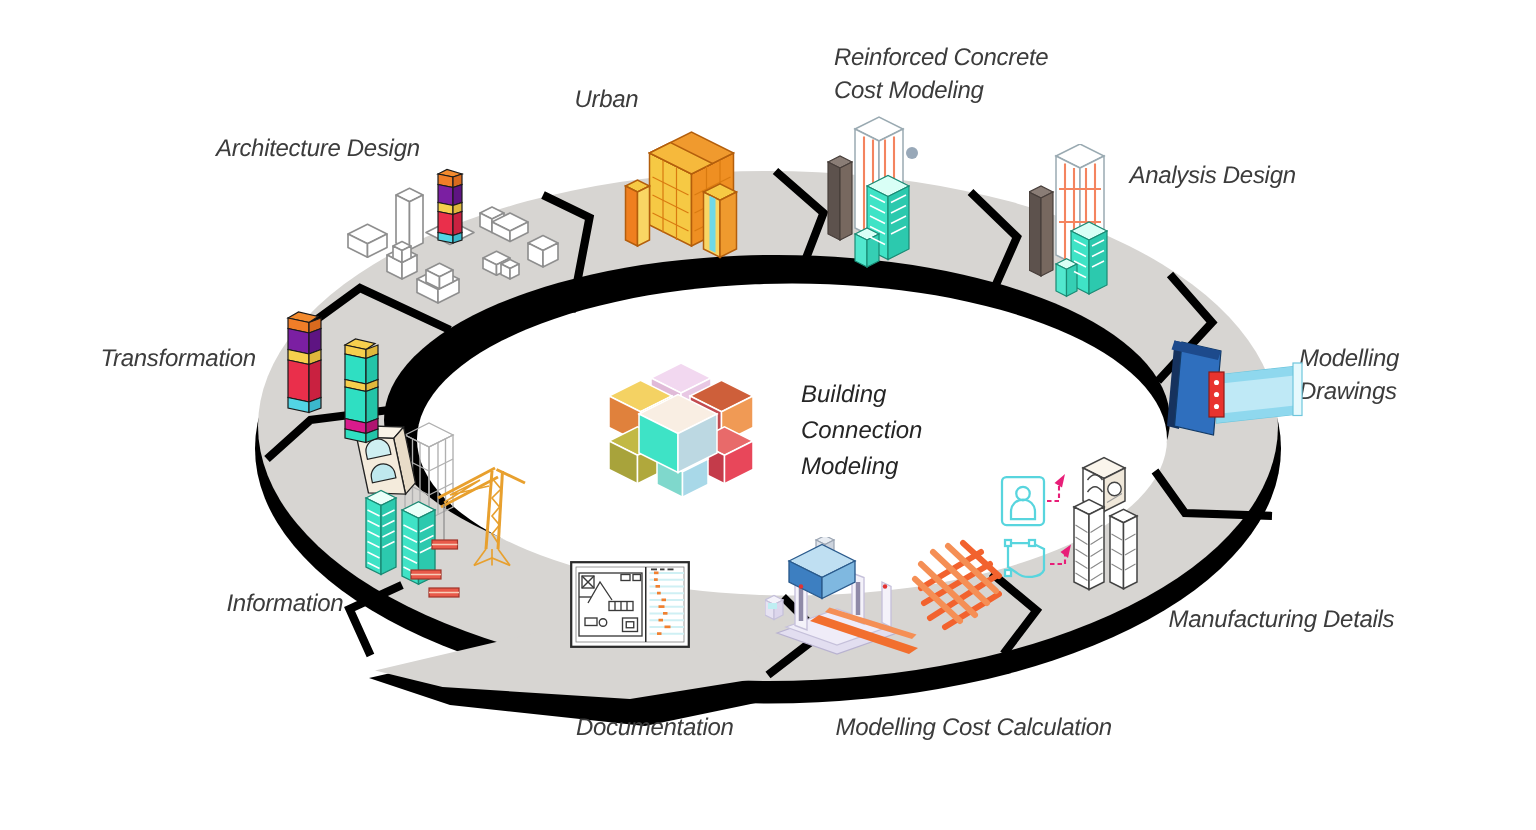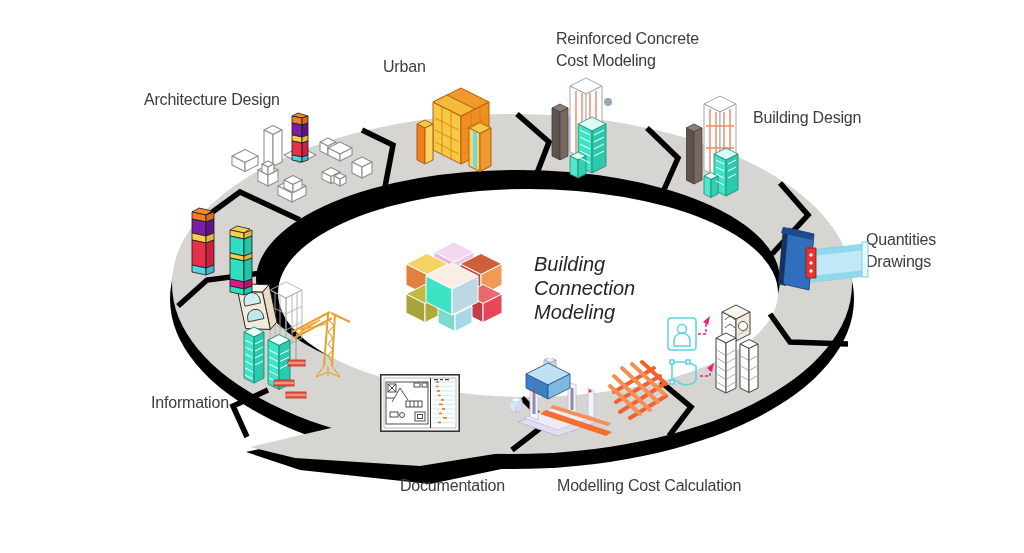--- a/index.html
+++ b/index.html
@@ -4,22 +4,22 @@
 <style>
   html,body{margin:0;padding:0;background:#fff;}
   .stage{position:relative;width:1024px;height:553px;background:#fff;overflow:hidden;
          font-family:"Liberation Sans",sans-serif;}
   .ring-svg{position:absolute;left:0;top:0;}
   .blk{fill:var(--outline-black,#000);}
   .gry{fill:var(--ring-gray,#D7D5D2);}
   .divline{stroke:var(--outline-black,#000);stroke-width:5.5;fill:none;stroke-linejoin:miter;}
   .icon{position:absolute;}
   .label{position:absolute;font-size:16px;line-height:22px;letter-spacing:-0.2px;
-         color:var(--label-text,#3C3C3C);white-space:nowrap;}
-  .center-text{position:absolute;left:534px;top:252px;font-size:20px;line-height:24px;
+         color:var(--label-text,#3C3C3C);white-space:nowrap;font-style:italic;}
+  .center-text{position:absolute;left:534px;top:252px;font-size:16px;line-height:24px;
          font-style:italic;font-weight:500;color:var(--center-text,#262626);}
 </style>
 </head>
 <body>
 
 <div class="stage">
 
   <svg class="ring-svg" width="1024" height="553" viewBox="0 0 1024 553">
     <ellipse class="blk" cx="512" cy="299" rx="342" ry="170"></ellipse>
     <polygon class="blk" points="246,452 360,426 500,428 545,460 430,484 300,470"></polygon>
@@ -204,21 +204,21 @@
         <line x1="44" y1="61" x2="54" y2="56"></line>
           <line x1="44" y1="68" x2="54" y2="63"></line>
           <line x1="44" y1="75" x2="54" y2="70"></line>
           <line x1="44" y1="82" x2="54" y2="77"></line>
       </g>
     </svg>
   </div>
 
   <div>
     <div class="label" style="left:753px;top:107px">
-      <div>Building Design</div>
+      <div>Analysis Design</div>
     </div>
     <svg class="icon" style="left:686px;top:96px" width="74" height="122" viewBox="0 0 74 122">
       <g stroke="#9AAAB2" stroke-width="1">
         <polygon points="18,8 34,0 50,8 34,16" fill="#fff"></polygon>
         <polygon points="18,8 34,16 34,82 18,74" fill="#fff"></polygon>
         <polygon points="50,8 34,16 34,82 50,74" fill="#fff"></polygon>
       </g>
       <g stroke="#F4845F" stroke-width="1.4">
         <line x1="24" y1="13" x2="24" y2="77"></line>
           <line x1="30" y1="16" x2="30" y2="80"></line>
@@ -247,40 +247,41 @@
           <line x1="30" y1="85" x2="38" y2="89"></line>
         <line x1="42" y1="68" x2="50" y2="64"></line>
           <line x1="42" y1="75" x2="50" y2="71"></line>
           <line x1="42" y1="82" x2="50" y2="78"></line>
       </g>
     </svg>
   </div>
 
   <div>
     <div class="label" style="left:866px;top:229px">
-      <div>Quantities</div>
+      <div>Modelling</div>
       <div>Drawings</div>
     </div>
     <svg class="icon" style="left:778px;top:224px" width="92" height="70" viewBox="0 0 92 70">
       <polygon points="5,3 13,5 8,62 0,60" fill="#16325E"></polygon>
       <polygon points="10,4 36,10 31,66 5,60" fill="#2F6FBE" stroke="#123a66" stroke-width="0.8"></polygon>
       <polygon points="5,3 36,10 34,16 3,9" fill="#1D4A8C"></polygon>
       <polygon points="33,26 88,20 88,52 33,58" fill="#BFE9F6" stroke="#6FC6DD" stroke-width="0.8"></polygon>
       <polygon points="33,26 88,20 88,26 33,32" fill="#8FD8EE"></polygon>
       <polygon points="33,52 88,46 88,52 33,58" fill="#8FD8EE"></polygon>
       <rect x="84" y="18" width="6" height="35" fill="#E6F9FD" stroke="#6FC6DD" stroke-width="0.8"></rect>
       <rect x="28" y="24" width="10" height="30" fill="#E8332E" stroke="#8E1B18" stroke-width="0.8"></rect>
       <circle cx="33" cy="31" r="1.7" fill="#fff"></circle>
         <circle cx="33" cy="39" r="1.7" fill="#fff"></circle>
         <circle cx="33" cy="47" r="1.7" fill="#fff"></circle>
     </svg>
   </div>
 
   <div>
     <div class="label" style="left:779px;top:403px">
+      <div>Manufacturing Details</div>
     </div>
     <svg class="icon" style="left:666px;top:304px" width="128" height="100" viewBox="0 0 128 100">
       <g stroke="#444" stroke-width="1">
         <polygon points="56,8 70,1 84,8 70,15" fill="#FAF5EC"></polygon>
         <polygon points="56,8 70,15 70,37 56,30" fill="#fff"></polygon>
         <polygon points="84,8 70,15 70,37 84,30" fill="#F0E8DA"></polygon>
       </g>
       <path d="M59,16 q5,-7 10,0" fill="none" stroke="#444" stroke-width="0.9"></path>
       <path d="M59,24 q5,-7 10,0" fill="none" stroke="#444" stroke-width="0.9"></path>
       <circle cx="77" cy="22" r="4.5" fill="#fff" stroke="#444" stroke-width="0.9"></circle>
@@ -375,21 +376,21 @@
         <line x1="122" y1="6" x2="154" y2="36"></line>
           <line x1="100" y1="28" x2="130" y2="56"></line>
       </g>
       <g stroke="#F2622E" stroke-width="4" stroke-linecap="round">
         <line x1="132" y1="4" x2="156" y2="26"></line>
       </g>
     </svg>
   </div>
 
   <div>
-    <div class="label" style="left:400px;top:475px">
+    <div class="label" style="left:384px;top:475px">
       <div>Documentation</div>
     </div>
     <svg class="icon" style="left:380px;top:374px" width="80" height="58" viewBox="0 0 80 58">
       <rect x="0.8" y="0.8" width="78.4" height="56.4" fill="#fff" stroke="#2B2B2B" stroke-width="1.5"></rect>
       <rect x="4" y="4" width="72" height="50" fill="none" stroke="#777" stroke-width="0.5"></rect>
       <line x1="50.5" y1="4" x2="50.5" y2="54" stroke="#2B2B2B" stroke-width="1"></line>
       <g stroke="#3A3A3A" stroke-width="0.9" fill="none">
         <rect x="6" y="8" width="42" height="42"></rect>
         <rect x="8" y="10" width="8" height="8"></rect>
         <line x1="8" y1="10" x2="16" y2="18"></line>
@@ -518,20 +519,21 @@
         <rect x="58" y="100" width="20" height="6" fill="#E85A4A" stroke="#A03328" stroke-width="0.8"></rect>
         <line x1="58" y1="103" x2="78" y2="103" stroke="#F8CDB8" stroke-width="1"></line>
         <rect x="70" y="112" width="20" height="6" fill="#E85A4A" stroke="#A03328" stroke-width="0.8"></rect>
         <line x1="70" y1="115" x2="90" y2="115" stroke="#F8CDB8" stroke-width="1"></line>
       </g>
     </svg>
   </div>
 
   <div>
     <div class="label" style="left:67px;top:229px">
+      <div>Transformation</div>
     </div>
     <svg class="icon" style="left:188px;top:206px" width="72" height="100" viewBox="0 0 72 100">
       <g stroke="#1A1A1A" stroke-width="0.8">
         <polygon points="4,6 11,2 24,5 18,9" fill="#F28A2E"></polygon>
         <polygon points="4,6 18,9 18,16 4,13" fill="#F07E28"></polygon>
           <polygon points="18,9 26,6 26,13 18,16" fill="#D96A1E"></polygon>
         <polygon points="4,13 18,16 18,30 4,27" fill="#7B1FA2"></polygon>
           <polygon points="18,16 26,13 26,27 18,30" fill="#5E1482"></polygon>
         <polygon points="4,27 18,30 18,37 4,34" fill="#F6CF4D"></polygon>
           <polygon points="18,30 26,27 26,34 18,37" fill="#E0B83C"></polygon>

